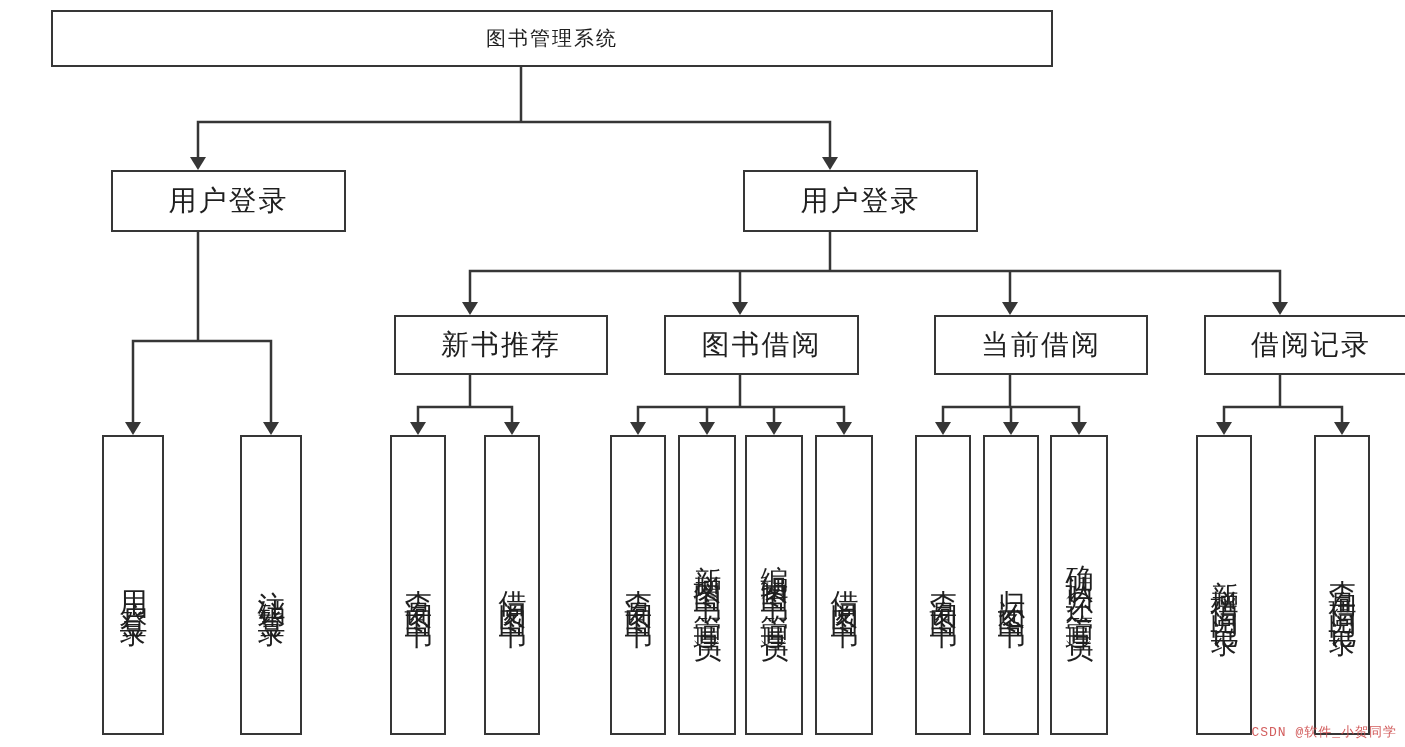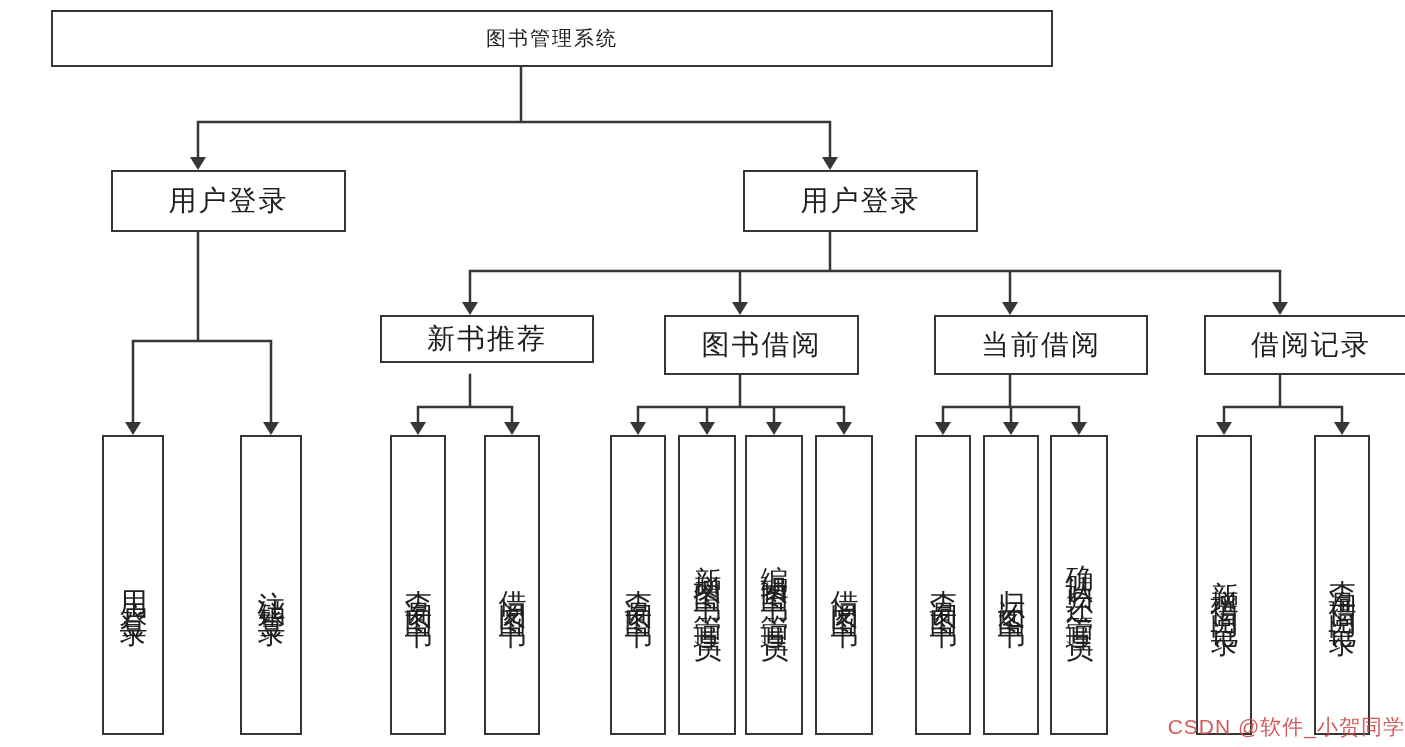--- a/index.html
+++ b/index.html
@@ -37,26 +37,27 @@
   .vnode {
     top: 435px;
     height: 300px;
     writing-mode: vertical-rl;
     letter-spacing: 10px;
     line-height: 1;
     padding-top: 6px;
   }
   .watermark {
     position: absolute;
-    right: 0;
+    right: 8px;
     bottom: 6px;
-    font-size: 21px;
+    font-size: 13px;
     color: rgba(205, 74, 74, 0.9);
     letter-spacing: 1px;
     white-space: nowrap;
+    font-family: Liberation Mono, monospace;
   }
 </style>
 </head>
 <body>
 
 <div class="canvas">
 
   <svg class="connectors" width="1405" height="747" viewBox="0 0 1405 747" aria-hidden="true">
     <g stroke="#363636" stroke-width="2.5" fill="none" stroke-linecap="square">
 
@@ -102,21 +103,21 @@
       <polygon points="1216,422 1232,422 1224,435"></polygon>
       <polygon points="1334,422 1350,422 1342,435"></polygon>
     </g>
   </svg>
 
   <div class="box hnode root-node" style="left:20px;top:10px;width:1002px;height:57px">图书管理系统</div>
 
   <div class="box hnode" style="left:80px;top:170px;width:235px;height:62px">用户登录</div>
   <div class="box hnode" style="left:712px;top:170px;width:235px;height:62px">用户登录</div>
 
-  <div class="box hnode" style="left:349px;top:315px;width:214px;height:48px">新书推荐</div>
+  <div class="box hnode" style="left:363px;top:315px;width:214px;height:60px">新书推荐</div>
   <div class="box hnode" style="left:633px;top:315px;width:195px;height:60px">图书借阅</div>
   <div class="box hnode" style="left:903px;top:315px;width:214px;height:60px">当前借阅</div>
   <div class="box hnode" style="left:1173px;top:315px;width:214px;height:60px">借阅记录</div>
 
   <div class="box vnode" style="left:102px;width:62px">用户登录</div>
   <div class="box vnode" style="left:240px;width:62px">注销登录</div>
 
   <div class="box vnode" style="left:390px;width:56px">查询图书</div>
   <div class="box vnode" style="left:484px;width:56px">借阅图书</div>
 

